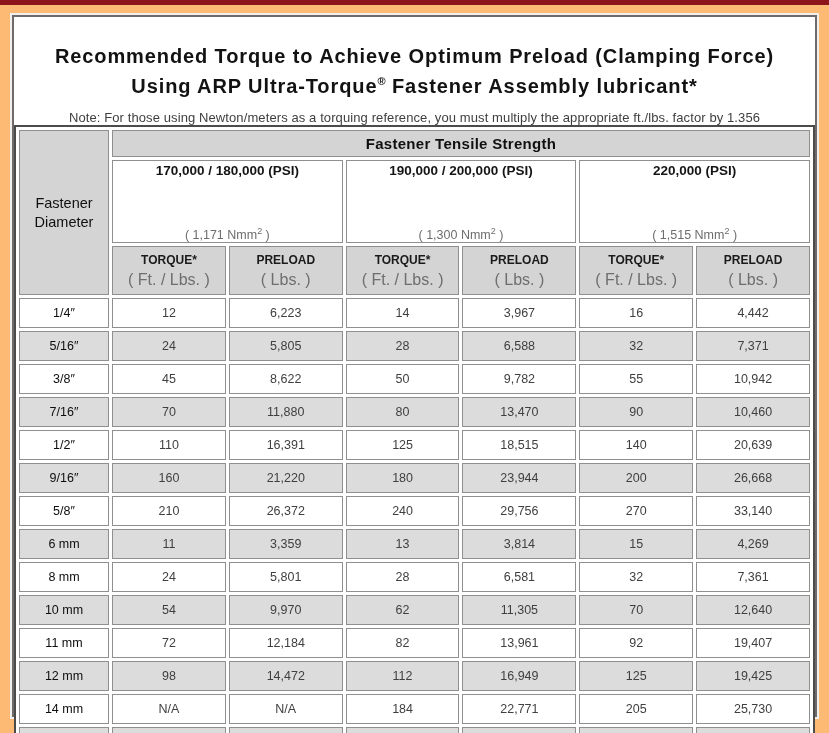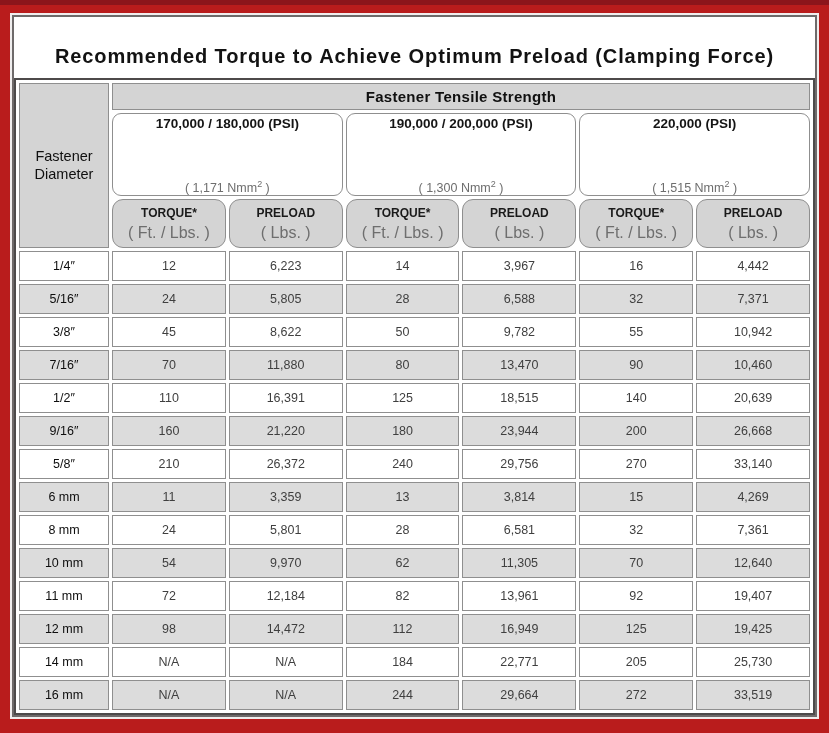--- a/index.html
+++ b/index.html
@@ -4,21 +4,21 @@
 <style>
   html, body { margin: 0; padding: 0; }
   body {
     width: 829px; height: 733px;
     font-family: "Liberation Sans", sans-serif;
     -webkit-font-smoothing: antialiased;
   }
   .page {
     position: relative;
     width: 829px; height: 733px;
-    background: #b91c1c;
+    background: #fdba74;
     overflow: hidden;
   }
   .top-strip {
     position: absolute; top: 0; left: 0; right: 0;
     height: 5px; background: #8c151b;
   }
   .content {
     position: absolute;
     left: 12px; right: 12px; top: 15px; bottom: 16px;
     background: #ffffff;
@@ -48,41 +48,43 @@
     text-align: center; vertical-align: middle;
     overflow: hidden; padding: 0;
   }
   .hdr-gray { background: #d4d4d4; margin-left: 24px; }
   th.tensile { height: 25px; font-size: 15px; font-weight: bold; color: #101010; letter-spacing: 0.3px; }
   th.corner {
     background: #d4d4d4; vertical-align: bottom;
     font-size: 14.5px; font-weight: normal; color: #101010;
     line-height: 1.3; padding: 0 6px 9px 6px;
   }
-  th.psi-group { height: 47px; background: #ffffff; font-weight: normal; border-radius: 9px; }
+  th.psi-group { height: 47px; background: #ffffff; font-weight: normal; }
   .psi-main { font-size: 13.5px; font-weight: bold; color: #151515; padding-top: 2px; }
   .psi-sub { font-size: 12.5px; color: #6e6e6e; padding-top: 6px; margin-top: 42px; }
   .psi-sub sup { font-size: 9px; }
-  th.unit-head { height: 47px; background: #d4d4d4; font-weight: normal; border-radius: 11px; }
+  th.unit-head { height: 47px; background: #d4d4d4; font-weight: normal; }
   .unit-main { font-size: 12px; font-weight: bold; color: #1a1a1a; }
   .unit-sub { font-size: 16px; color: #6e6e6e; padding-top: 4px; }
   tbody td { height: 28px; font-size: 12.5px; background: #ffffff; }
   tbody tr.alt td { background: #dcdcdc; }
   td.diam { font-weight: normal; color: #0e0e0e; }
   td.val { color: #3f3f3f; }
 </style>
 </head>
 <body>
 
 <div class="page">
   <div class="top-strip"></div>
   <div class="content">
 
     <div class="title-block">
       <div class="title-line">Recommended Torque to Achieve Optimum Preload (Clamping Force)</div>
+      <div class="title-line"><span>Using ARP Ultra-Torque</span><sup>®</sup><span> Fastener Assembly lubricant*</span></div>
+      <div class="note">Note: For those using Newton/meters as a torquing reference, you must multiply the appropriate ft./lbs. factor by 1.356</div>
     </div>
 
     <table class="torque">
       <colgroup>
         <col style="width:90px">
         <col>
           <col>
           <col>
           <col>
           <col>

